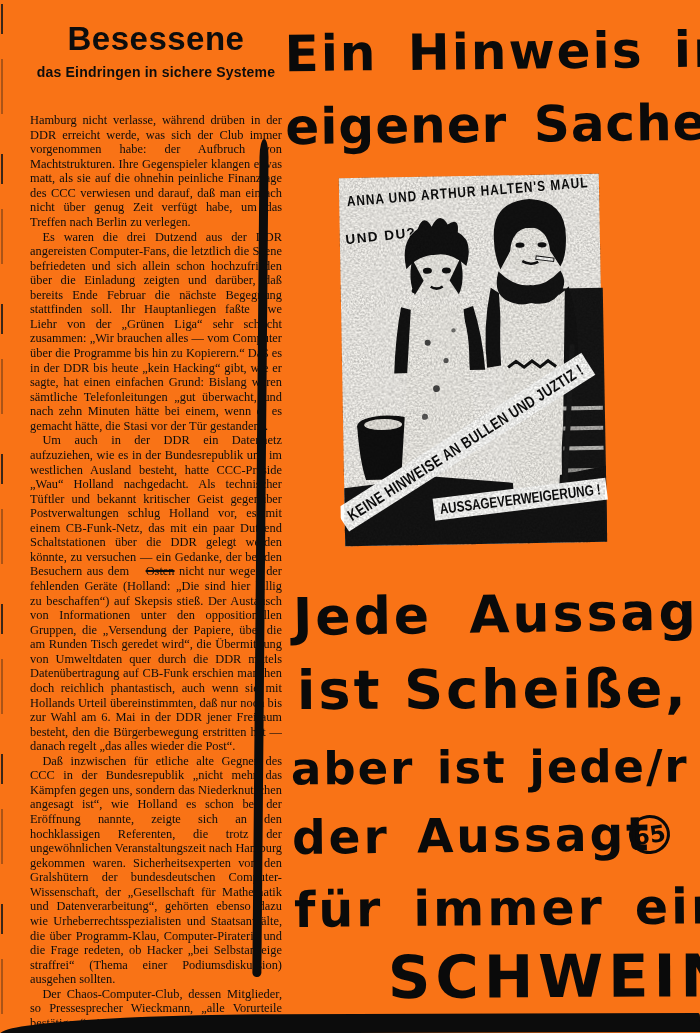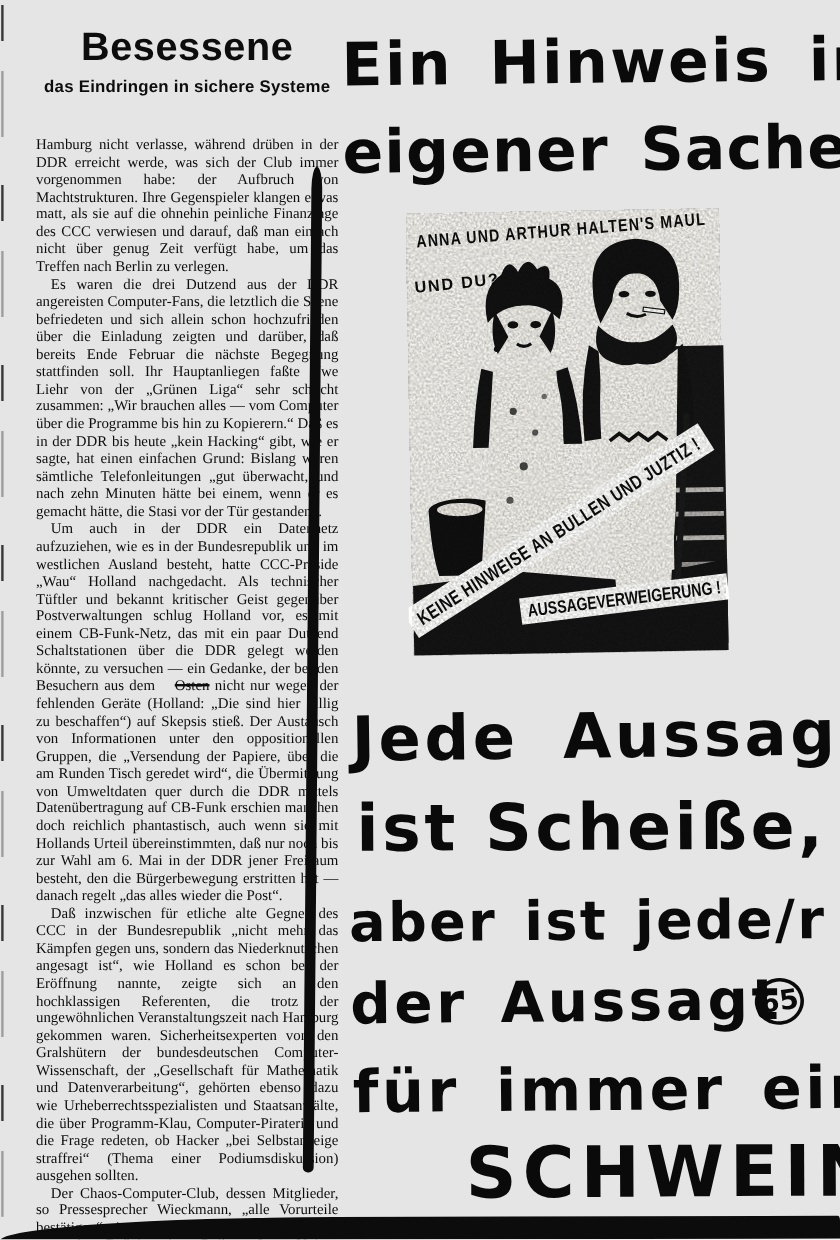--- a/index.html
+++ b/index.html
@@ -1,17 +1,17 @@
 <!DOCTYPE html>
 <html lang="de"><head>
 <meta charset="utf-8">
 <style>
   html,body{margin:0;padding:0;background:#ffffff;}
   .page{
-    position:relative;width:700px;height:1033px;background:#e5e5e5;
+    position:relative;width:700px;height:1033px;background:#f97316;
     color:#0d0d0d;font-family:"Liberation Serif",serif;overflow:hidden;
   }
   
   .edge-line{
     position:absolute;left:1px;top:4px;width:2px;height:1010px;
     background:repeating-linear-gradient(180deg,
       rgba(25,25,25,.85) 0 30px, rgba(25,25,25,0) 30px 55px,
       rgba(25,25,25,.35) 55px 110px, rgba(25,25,25,0) 110px 150px);
   }
   

